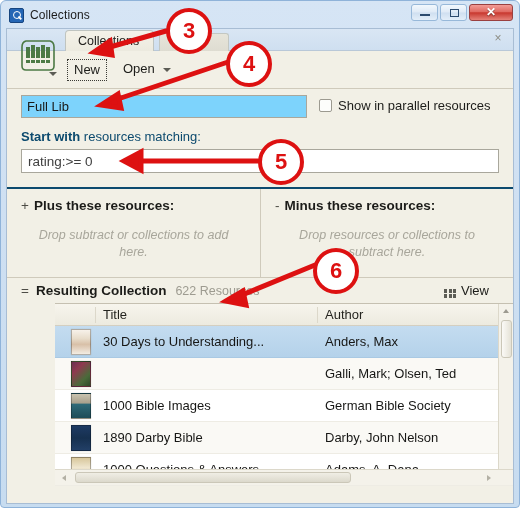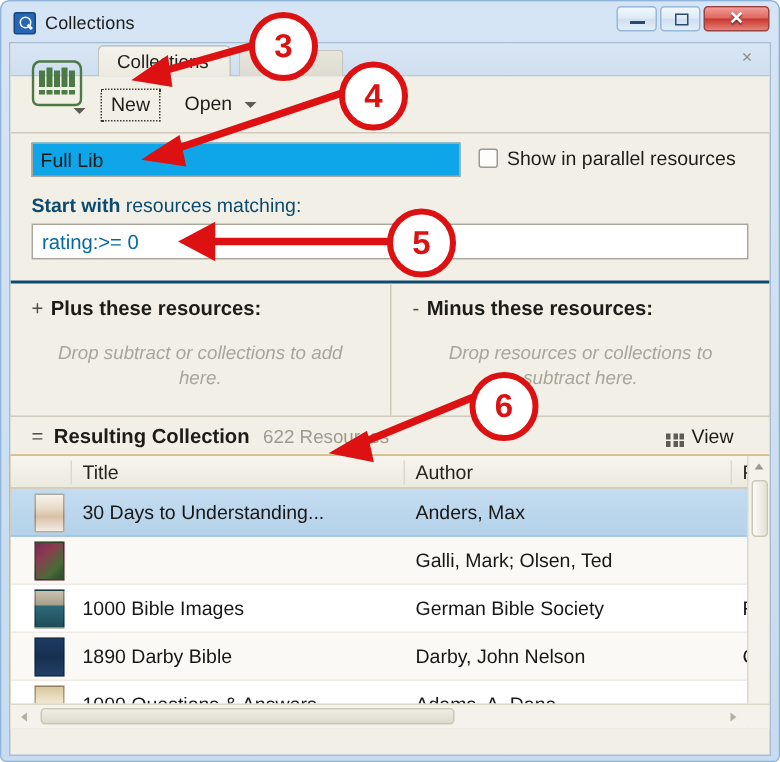--- a/index.html
+++ b/index.html
@@ -203,21 +203,21 @@
   .namerow {
     position: relative;
     height: 34px;
     padding: 6px 10px 0 14px;
     display: flex;
     align-items: flex-start;
   }
   .name-input {
     width: 286px; height: 23px;
     border: 1px solid #a9a79c;
-    background: #0ea5e9;
+    background: #7dd3fc;
     font-family: "Liberation Sans", sans-serif;
     font-size: 13px;
     color: #1a1a18;
     padding: 0 5px;
     outline: none;
   }
   .chk-wrap {
     display: flex;
     align-items: center;
     margin-left: 12px;
@@ -246,21 +246,21 @@
   }
   .startwith-label .light { font-weight: normal; }
 
   .query-wrap { padding: 5px 14px 0 14px; }
   .query-input {
     width: 100%; height: 24px;
     border: 1px solid #a9a79c;
     background: #ffffff;
     font-family: "Liberation Sans", sans-serif;
     font-size: 13.5px;
-    color: #0369a1;
+    color: #404040;
     padding: 0 6px;
     outline: none;
   }
 
   
   .panes {
     position: relative;
     margin-top: 14px;
     height: 90px;
     display: flex;
@@ -320,22 +320,23 @@
     gap: 1.5px;
     margin-right: 5px;
   }
   .grid-icon i { background: #5c5c55; display: block; }
   .view-label { font-size: 13px; color: #1c1c19; }
 
   
   .listwrap {
     position: relative;
     height: 182px;
-    background: #eab308;
+    background: #bef264;
     border-top: 1px solid #c5c0b1;
+    margin-left: 48px;
   }
   .list-head {
     position: relative;
     height: 22px;
     background: linear-gradient(to bottom, #f7f5ed 0%, #eceadf 100%);
     border-bottom: 1px solid #d4cfc0;
   }
   .col-head {
     position: absolute;
     top: 3px;

